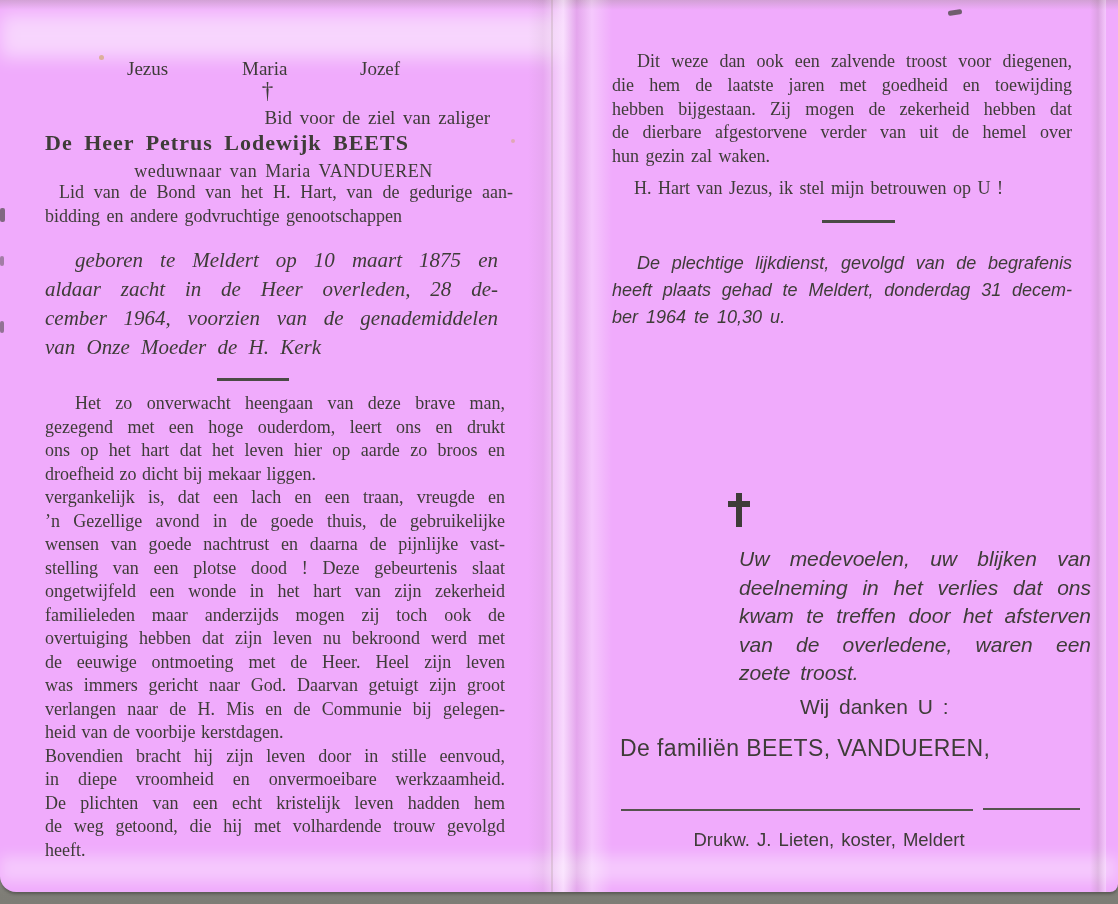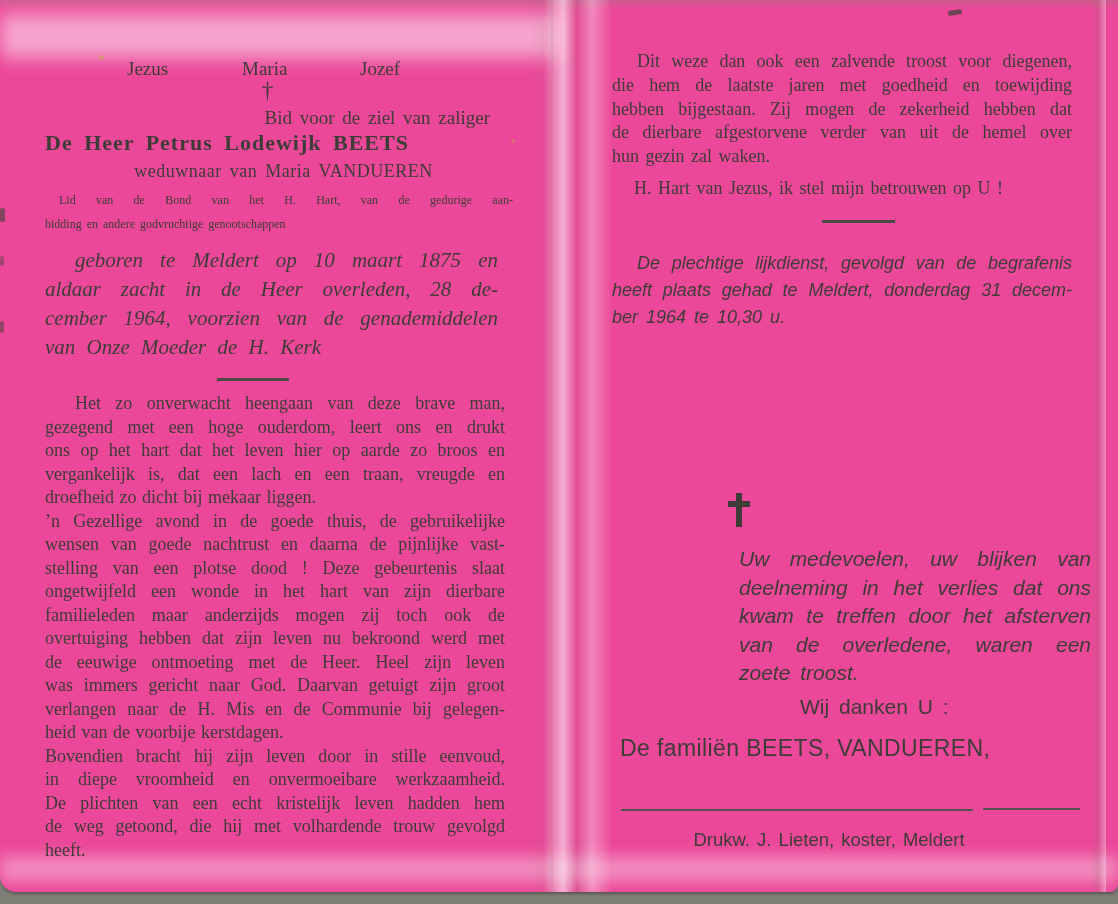--- a/index.html
+++ b/index.html
@@ -3,21 +3,21 @@
 <meta charset="utf-8">
 <style>
   html,body{margin:0;padding:0;}
   body{
     width:1118px;height:904px;position:relative;overflow:hidden;
     background:linear-gradient(#93918a,#7e7d76);
     font-family:"Liberation Serif", serif;
   }
   .card{
     position:absolute;left:0;top:0;width:1118px;height:892px;
-    background:#ec4899;
+    background:#f0abfc;
     border-radius:0 0 8px 16px;
     box-shadow:0 2px 3px rgba(40,40,35,.45);
   }
   
   .edge-top{position:absolute;left:0;top:0;width:1118px;height:10px;
     background:linear-gradient(rgba(140,135,122,.30),rgba(140,135,122,0));}
   .highlight-top{position:absolute;left:0;top:14px;width:560px;height:44px;
     background:rgba(255,255,255,.5);filter:blur(9px);}
   .highlight-bottom{position:absolute;left:0;top:856px;width:1118px;height:26px;
     background:rgba(255,255,255,.35);filter:blur(7px);}
@@ -48,21 +48,21 @@
 
   
   .invocation{top:10px;left:0;width:445px;height:24px;font-size:19px;}
   .invocation span{position:absolute;}
   .inv-0{left:82px;} .inv-1{left:197px;} .inv-2{left:315px;}
   .cross-small{top:31px;left:0;width:445px;text-align:center;font-size:23px;line-height:24px;}
   .pray{top:59px;left:0;width:445px;text-align:right;font-size:19px;word-spacing:3px;}
   .deceased{top:82px;left:0;width:445px;text-align:left;font-size:22px;font-weight:bold;
     letter-spacing:1px;word-spacing:5px;}
   .widower{top:113px;left:16px;width:445px;text-align:center;font-size:18px;word-spacing:3px;letter-spacing:.5px;}
-  .membership{top:140px;left:0;width:468px;font-size:12px;line-height:24px;word-spacing:2px;}
+  .membership{top:132px;left:0;width:468px;font-size:18px;line-height:24px;word-spacing:2px;}
   .birth{top:198px;left:0;width:453px;font-style:italic;font-size:21px;line-height:29px;word-spacing:6px;}
   .divider-left{top:330px;left:172px;width:72px;height:3px;background:#4a4a45;}
   .body-left{top:344px;left:0;width:460px;font-size:18px;line-height:23.5px;word-spacing:1px;}
 
   
   .consolation{top:2px;left:0;width:460px;font-size:18px;line-height:23.8px;word-spacing:2px;}
   .trust{top:130px;left:0;width:460px;font-size:18px;padding-left:22px;word-spacing:2px;}
   .divider-right{top:172px;left:210px;width:73px;height:3px;background:#4a4a45;}
   .sans{font-family:"Liberation Sans", sans-serif;}
   .funeral{top:202px;left:0;width:460px;font-style:italic;font-size:18px;line-height:27px;word-spacing:3px;}
@@ -113,28 +113,28 @@
         <div class="ln">aldaar zacht in de Heer overleden, 28 de-</div>
         <div class="ln">cember 1964, voorzien van de genademiddelen</div>
         <div class="ln ln-last">van Onze Moeder de H. Kerk</div>
       </div>
     <div class="abs divider-left"></div>
     <div class="abs body-left">
       <div class="indent-30">
           <div class="ln">Het zo onverwacht heengaan van deze brave man,</div>
           <div class="ln">gezegend met een hoge ouderdom, leert ons en drukt</div>
           <div class="ln">ons op het hart dat het leven hier op aarde zo broos en</div>
+          <div class="ln ln-last">droefheid zo dicht bij mekaar liggen.</div>
           <div class="ln">vergankelijk is, dat een lach en een traan, vreugde en</div>
-          <div class="ln ln-last">droefheid zo dicht bij mekaar liggen.</div>
         </div>
       <div>
           <div class="ln">’n Gezellige avond in de goede thuis, de gebruikelijke</div>
           <div class="ln">wensen van goede nachtrust en daarna de pijnlijke vast-</div>
           <div class="ln">stelling van een plotse dood ! Deze gebeurtenis slaat</div>
-          <div class="ln">ongetwijfeld een wonde in het hart van zijn dierbare</div>
+          <div class="ln">ongetwijfeld een wonde in het hart van zijn zekerheid</div>
           <div class="ln">familieleden maar anderzijds mogen zij toch ook de</div>
           <div class="ln">overtuiging hebben dat zijn leven nu bekroond werd met</div>
           <div class="ln">de eeuwige ontmoeting met de Heer. Heel zijn leven</div>
           <div class="ln">was immers gericht naar God. Daarvan getuigt zijn groot</div>
           <div class="ln">verlangen naar de H. Mis en de Communie bij gelegen-</div>
           <div class="ln ln-last">heid van de voorbije kerstdagen.</div>
         </div>
       <div>
           <div class="ln">Bovendien bracht hij zijn leven door in stille eenvoud,</div>
           <div class="ln">in diepe vroomheid en onvermoeibare werkzaamheid.</div>

